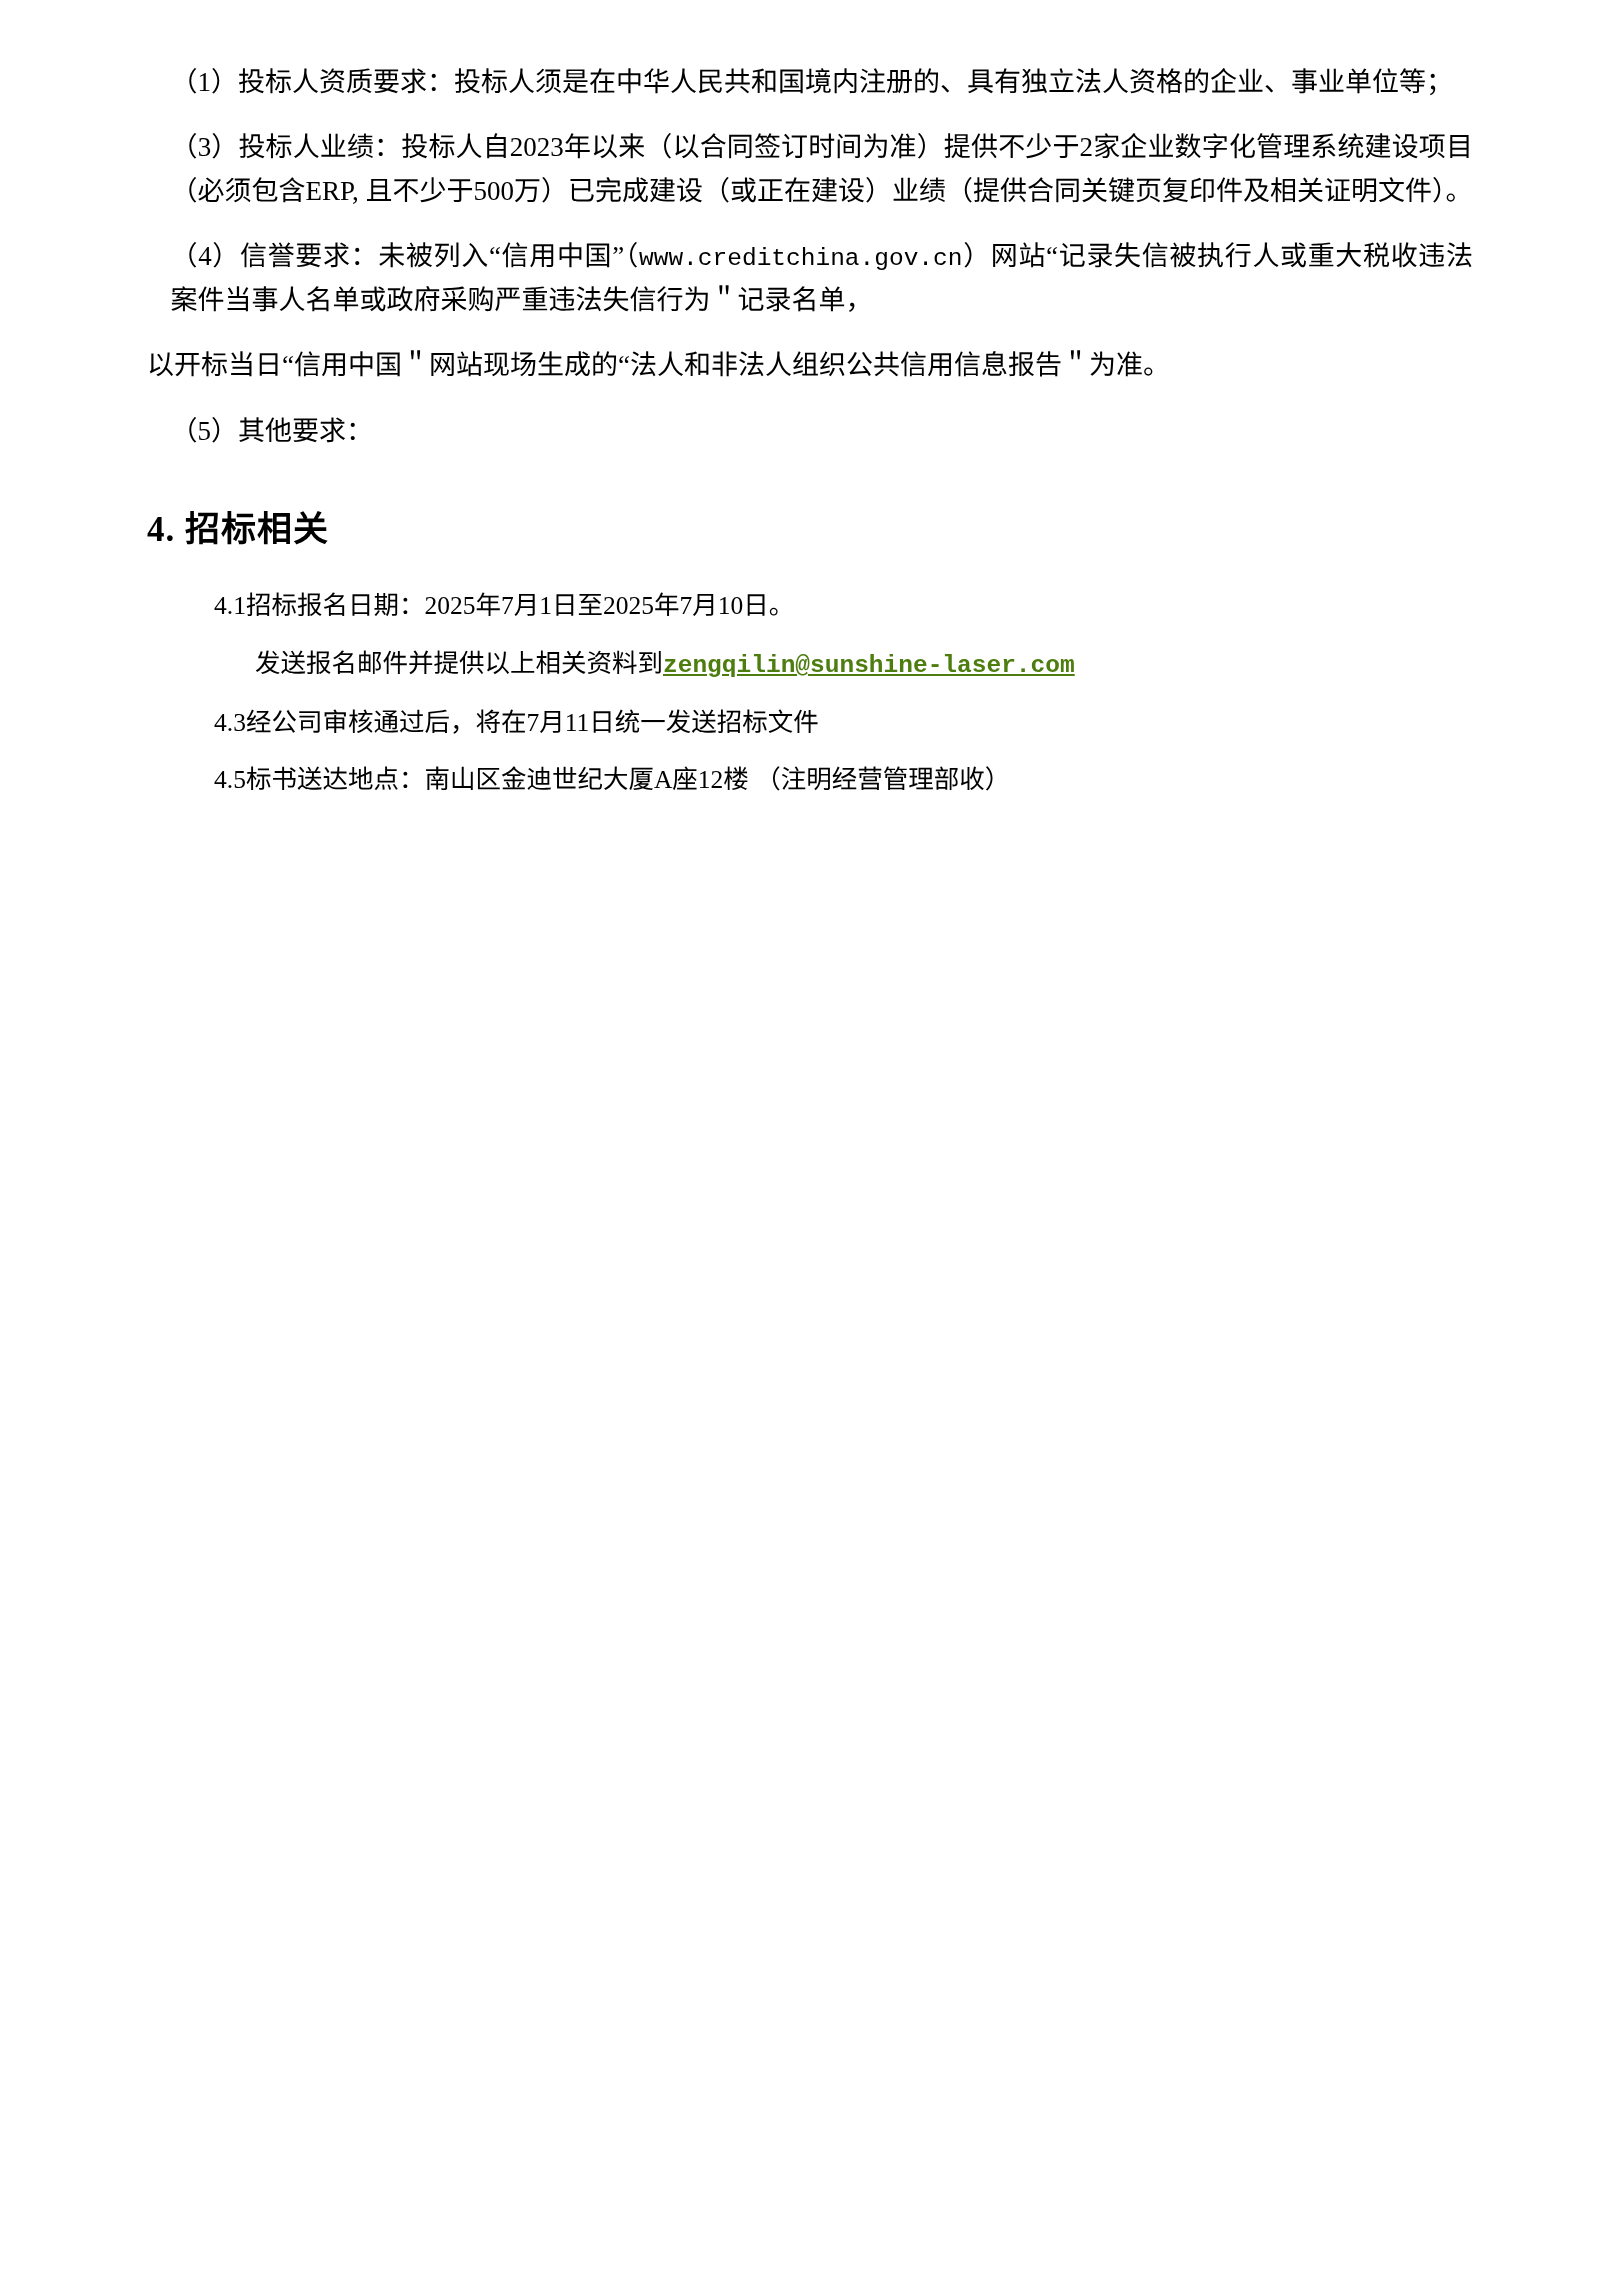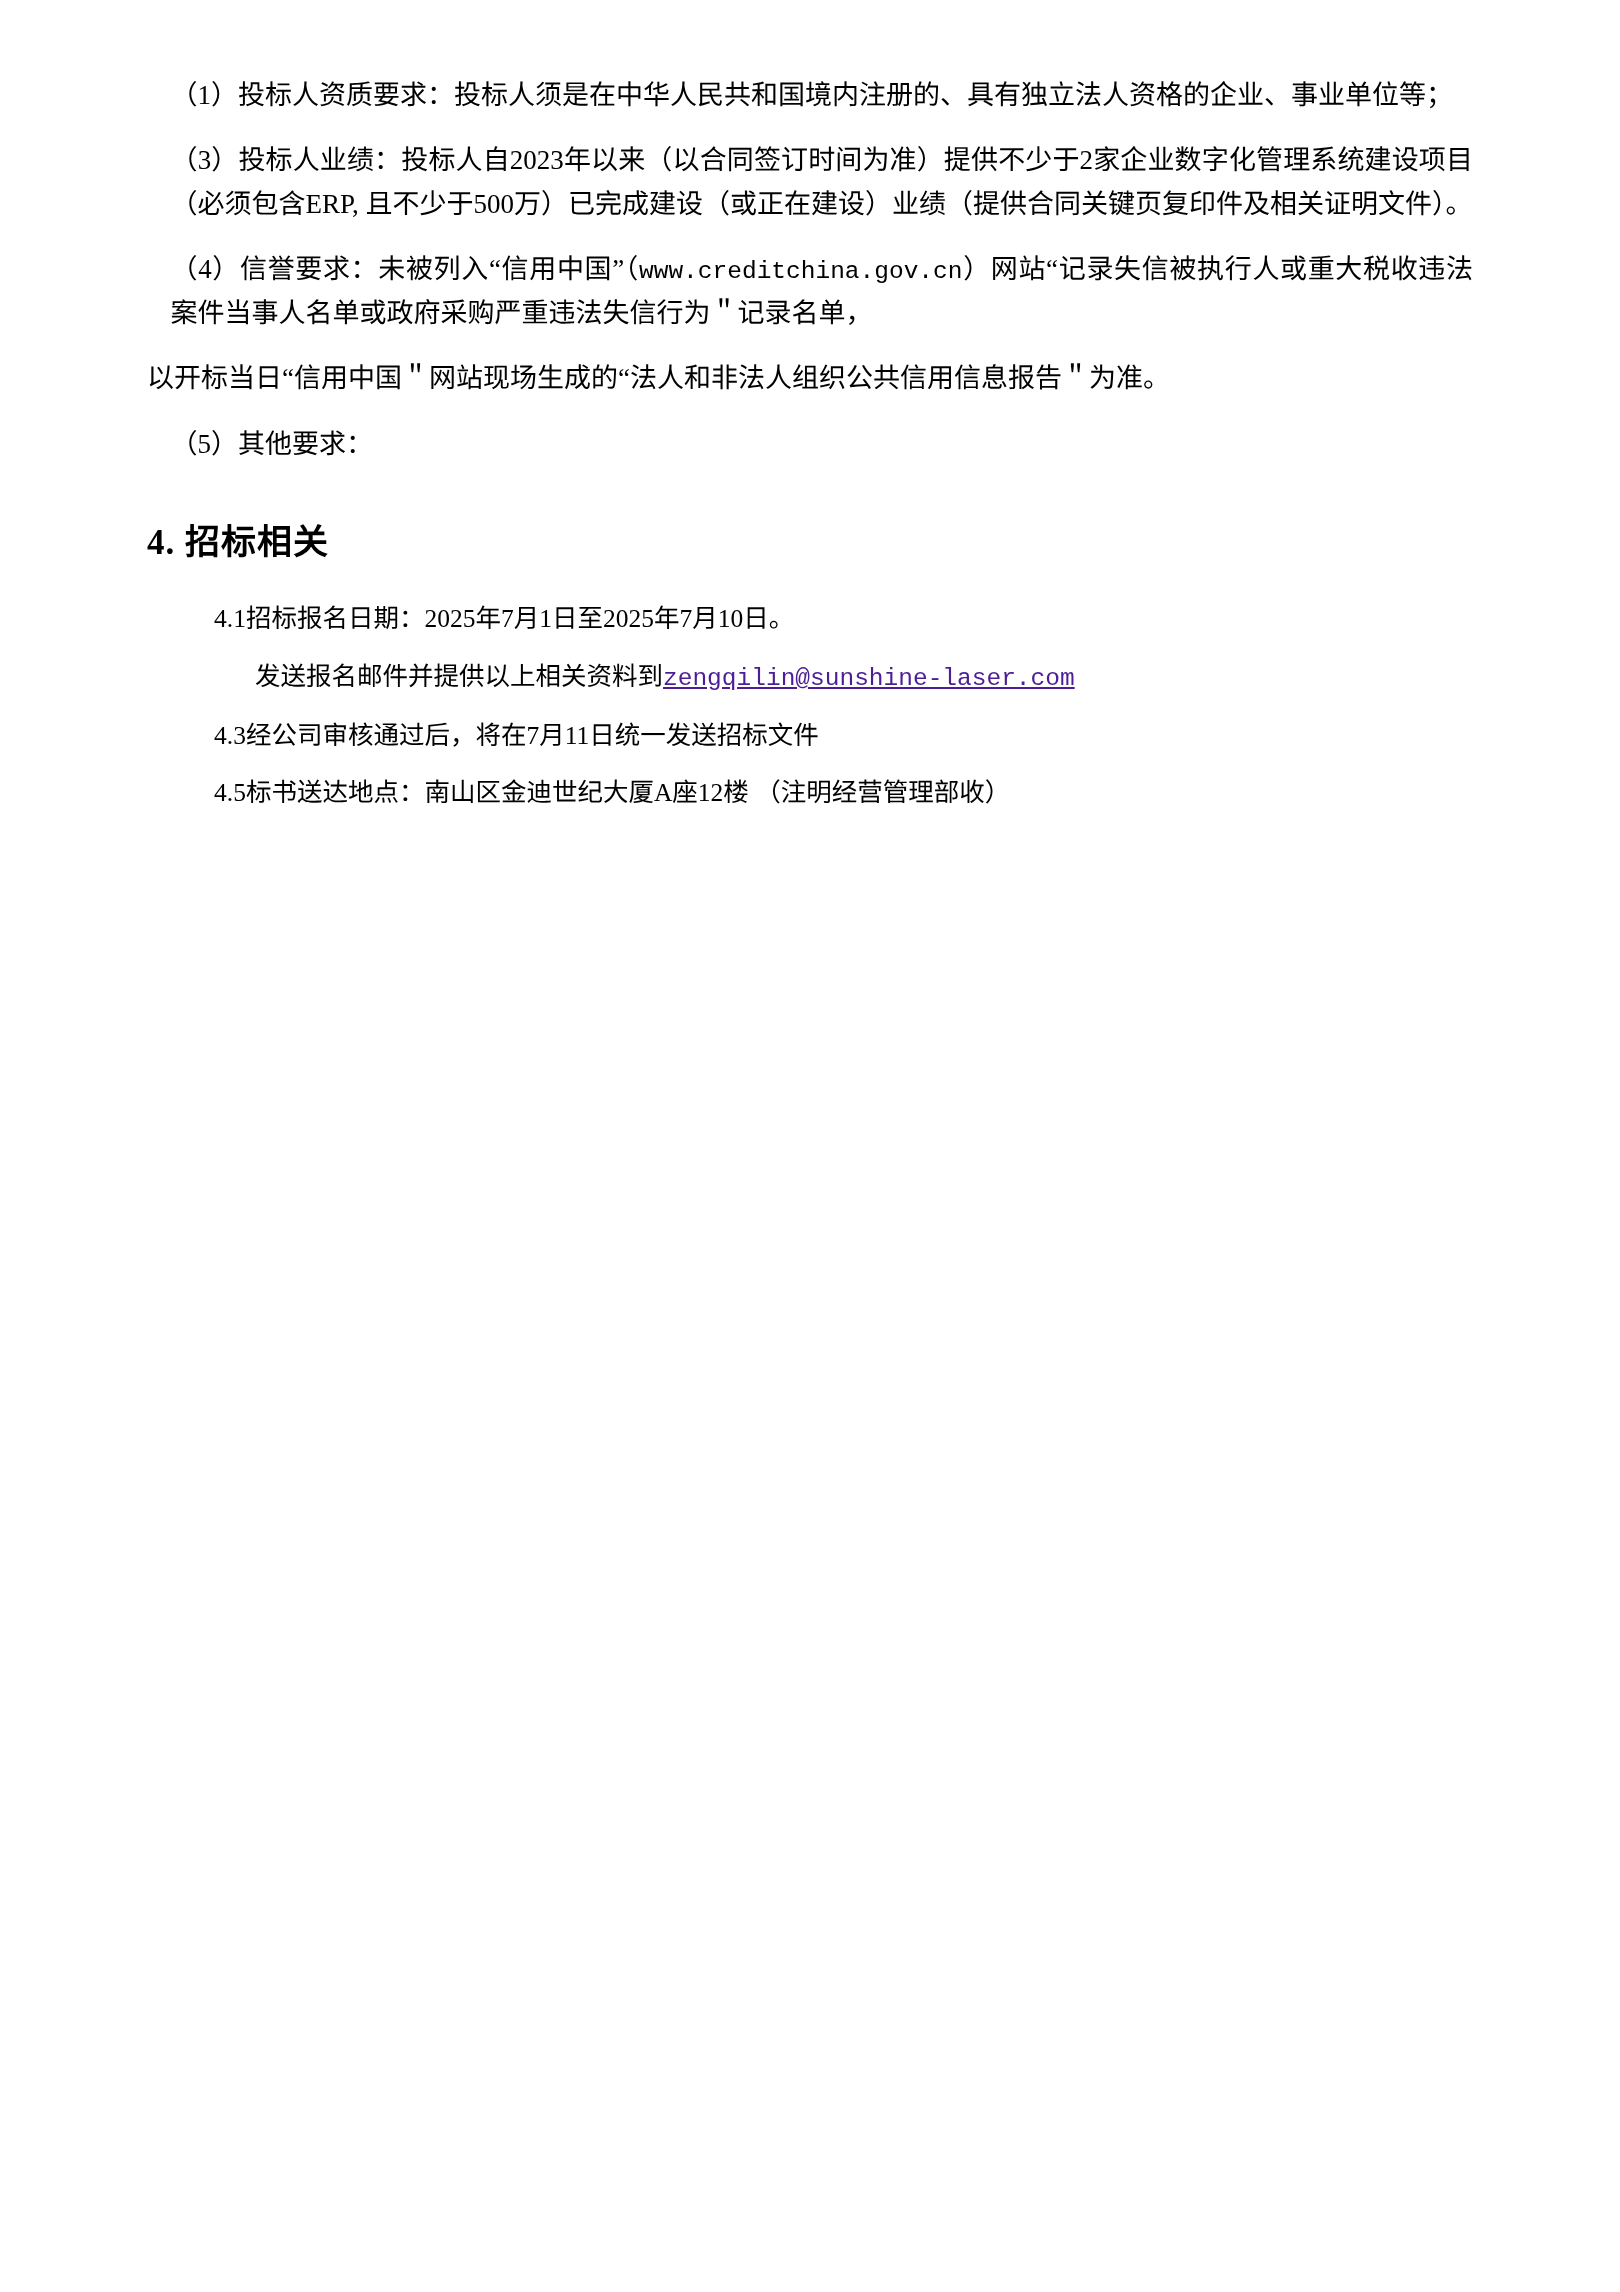--- a/index.html
+++ b/index.html
@@ -13,23 +13,22 @@
     height: 2293px;
     font-family: "Liberation Serif", "DejaVu Serif", serif;
     color: #000000;
     position: relative;
     overflow: hidden;
   }
   .page {
     width: 1620px;
     height: 2225px;
     box-sizing: border-box;
-    padding: 44px 147px 0 147px;
+    padding: 57px 147px 0 147px;
     position: relative;
-    margin-top: 26px;
   }
   .para {
     font-size: 27px;
     line-height: 1.62;
     margin: 0 0 21.6px 0;
     text-align: justify;
     text-justify: inter-ideograph;
     text-indent: 0;
   }
   .para.indent1 {
@@ -55,23 +54,24 @@
     padding-left: 108px;
   }
   .mono {
     font-family: "Liberation Mono", "DejaVu Sans Mono", monospace;
     font-size: 24.5px;
     letter-spacing: 0px;
   }
   .email-link {
     font-family: "Liberation Mono", "DejaVu Sans Mono", monospace;
     font-size: 24.5px;
-    color: #4c1d95;
+    color: #4d7c0f;
     text-decoration: underline;
     cursor: pointer;
+    font-weight: bold;
   }
   .body-block {
     margin-top: 3.9px;
   }
 </style>
 </head>
 <body>
 
 <div class="page">
 

